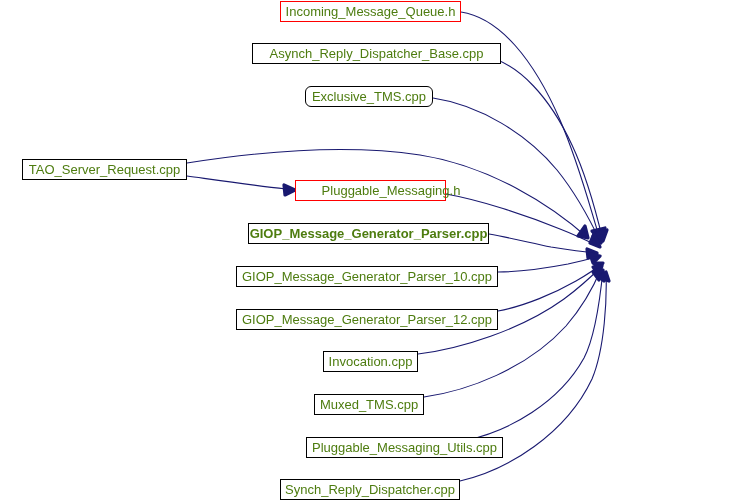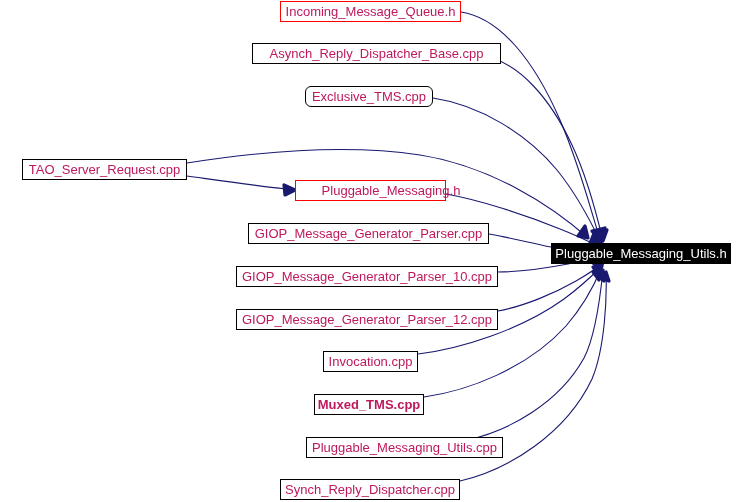--- a/index.html
+++ b/index.html
@@ -24,21 +24,21 @@
   }
   .graph-node {
     position: absolute;
     box-sizing: border-box;
     background: #ffffff;
     border: 1px solid #000000;
     display: flex;
     align-items: center;
     justify-content: center;
     white-space: nowrap;
-    color: #be185d;
+    color: #4d7c0f;
     font-size: 13px;
     line-height: 1;
     letter-spacing: 0px;
     z-index: 5;
   }
   .graph-node.red-border {
     border-color: #ff0000;
   }
   .graph-node.focus-node {
     background: #000000;
@@ -117,37 +117,34 @@
     </div>
     <div class="graph-node" style="left: 305px; top: 86px; width: 128px; height: 21px; border-radius: 6px;">
       <span class="node-label">Exclusive_TMS.cpp</span>
     </div>
     <div class="graph-node" style="left: 22px; top: 159px; width: 165px; height: 21px;">
       <span class="node-label">TAO_Server_Request.cpp</span>
     </div>
     <div class="graph-node red-border" style="left: 295px; top: 180px; width: 151px; height: 21px; padding-left: 41px;">
       <span class="node-label">Pluggable_Messaging.h</span>
     </div>
-    <div class="graph-node" style="left: 248px; top: 223px; width: 241px; height: 21px;">
+    <div class="graph-node" style="left: 248px; top: 223px; width: 241px; height: 21px; font-weight: bold;">
       <span class="node-label">GIOP_Message_Generator_Parser.cpp</span>
     </div>
     <div class="graph-node" style="left: 236px; top: 266px; width: 262px; height: 21px; text-align: right;">
       <span class="node-label">GIOP_Message_Generator_Parser_10.cpp</span>
     </div>
     <div class="graph-node" style="left: 236px; top: 309px; width: 262px; height: 21px;">
       <span class="node-label">GIOP_Message_Generator_Parser_12.cpp</span>
     </div>
     <div class="graph-node" style="left: 323px; top: 351px; width: 95px; height: 21px;">
       <span class="node-label">Invocation.cpp</span>
     </div>
-    <div class="graph-node" style="left: 314px; top: 394px; width: 110px; height: 21px; font-weight: bold;">
+    <div class="graph-node" style="left: 314px; top: 394px; width: 110px; height: 21px;">
       <span class="node-label">Muxed_TMS.cpp</span>
     </div>
     <div class="graph-node" style="left: 270px; top: 437px; width: 197px; height: 21px; margin-left: 36px;">
       <span class="node-label">Pluggable_Messaging_Utils.cpp</span>
     </div>
     <div class="graph-node" style="left: 280px; top: 479px; width: 180px; height: 21px;">
       <span class="node-label">Synch_Reply_Dispatcher.cpp</span>
     </div>
-    <div class="graph-node focus-node" style="left: 551px; top: 243px; width: 180px; height: 21px;">
-      <span class="node-label">Pluggable_Messaging_Utils.h</span>
-    </div>
   </div>
 
 </body></html>

